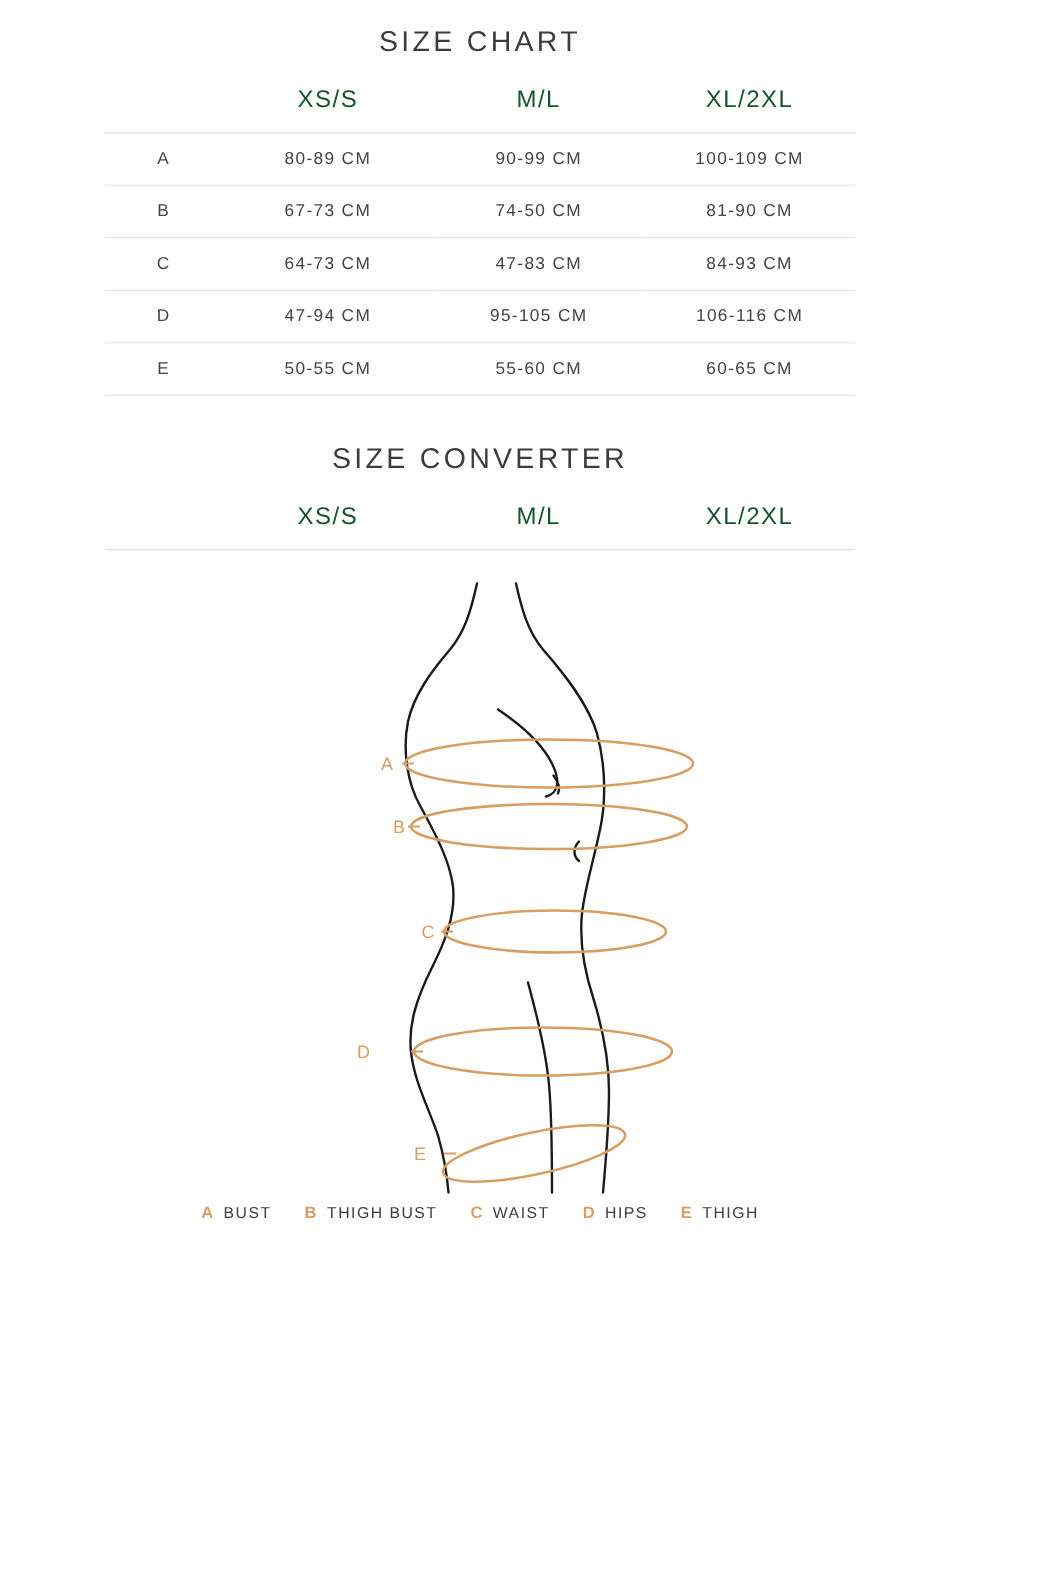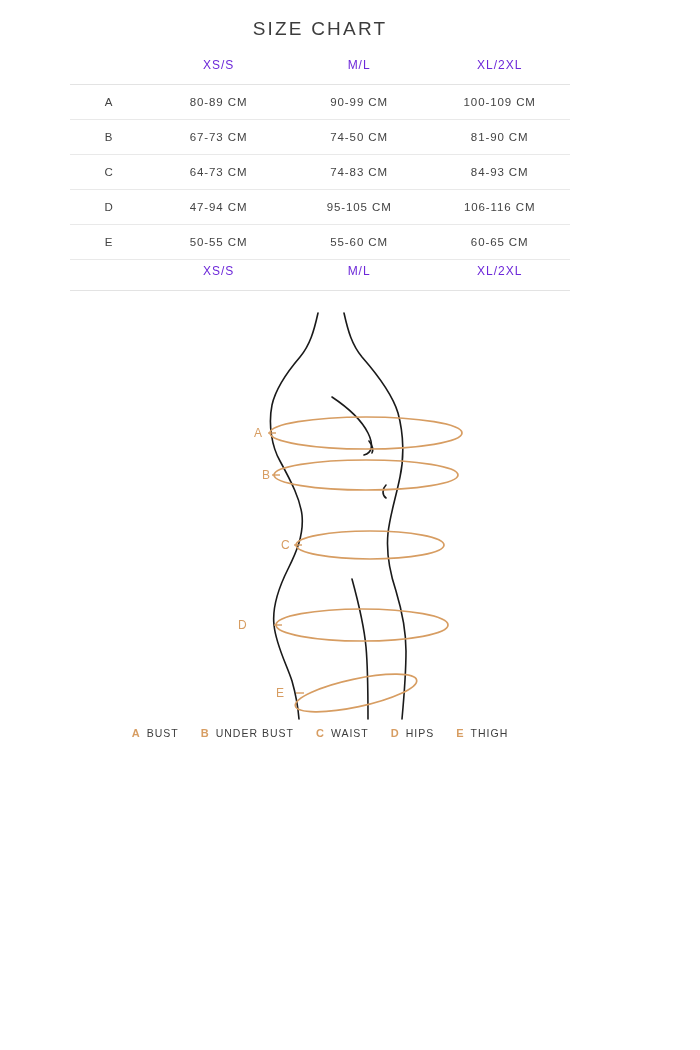--- a/index.html
+++ b/index.html
@@ -41,22 +41,22 @@
   }
   table.size-table th,
   table.size-table td {
     font-size: 11.5px;
     letter-spacing: 0.9px;
     font-weight: 400;
     text-align: center;
     padding: 11px 0;
   }
   table.size-table thead th {
-    color: #6d28d9;
-    font-size: 12px;
+    color: #14532d;
+    font-size: 16px;
     letter-spacing: 1px;
     padding-bottom: 12px;
     padding-top: 4px;
     border-bottom: 1px solid #e3e3e3;
   }
   table.size-table thead th.rowlabel-head {
     border-bottom: 1px solid #e3e3e3;
   }
   table.size-table tbody td {
     border-bottom: 1px solid #e9e9e9;
@@ -135,38 +135,39 @@
       </tr>
       <tr>
         <td class="row-label">B</td>
         <td>67-73 CM</td>
         <td>74-50 CM</td>
         <td>81-90 CM</td>
       </tr>
       <tr>
         <td class="row-label">C</td>
         <td>64-73 CM</td>
-        <td>74-83 CM</td>
+        <td>47-83 CM</td>
         <td>84-93 CM</td>
       </tr>
       <tr>
         <td class="row-label">D</td>
         <td>47-94 CM</td>
         <td>95-105 CM</td>
         <td>106-116 CM</td>
       </tr>
       <tr>
         <td class="row-label">E</td>
         <td>50-55 CM</td>
         <td>55-60 CM</td>
         <td>60-65 CM</td>
       </tr>
     </tbody>
   </table>
 
+  <h1 class="section-title" id="size-converter-title">SIZE CONVERTER</h1>
 
   <table class="size-table">
     <thead>
       <tr>
         <th class="rowlabel-head"></th>
         <th class="col-size">XS/S</th>
         <th class="col-size">M/L</th>
         <th class="col-size">XL/2XL</th>
       </tr>
     </thead>
@@ -230,21 +231,21 @@
     </svg>
   </div>
 
   <div class="legend">
     <span class="item">
       <span class="key">A</span>
       <span>BUST</span>
     </span>
     <span class="item">
       <span class="key">B</span>
-      <span>UNDER BUST</span>
+      <span>THIGH BUST</span>
     </span>
     <span class="item">
       <span class="key">C</span>
       <span>WAIST</span>
     </span>
     <span class="item">
       <span class="key">D</span>
       <span>HIPS</span>
     </span>
     <span class="item">

